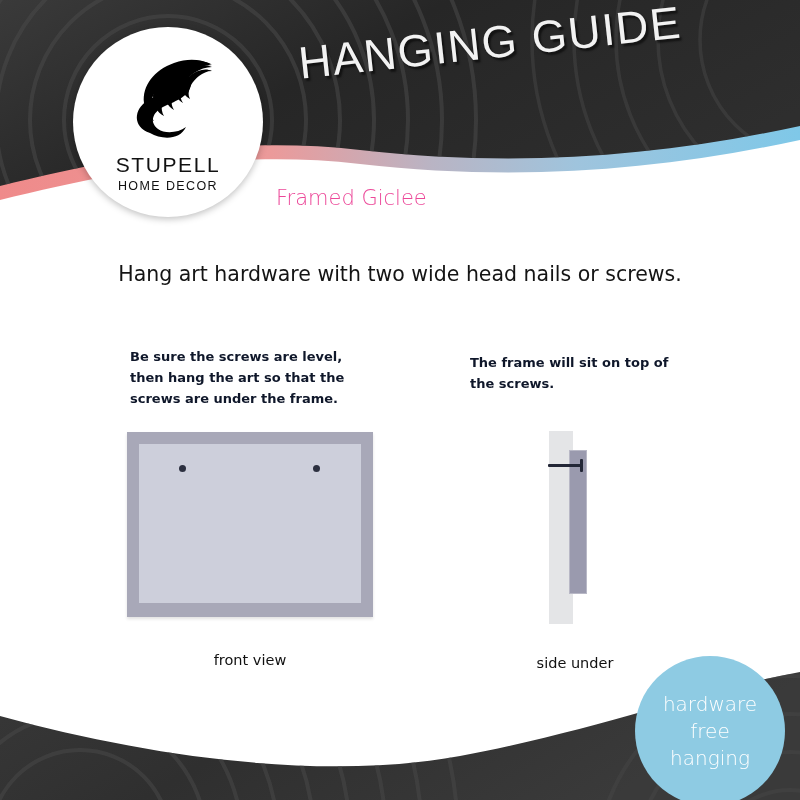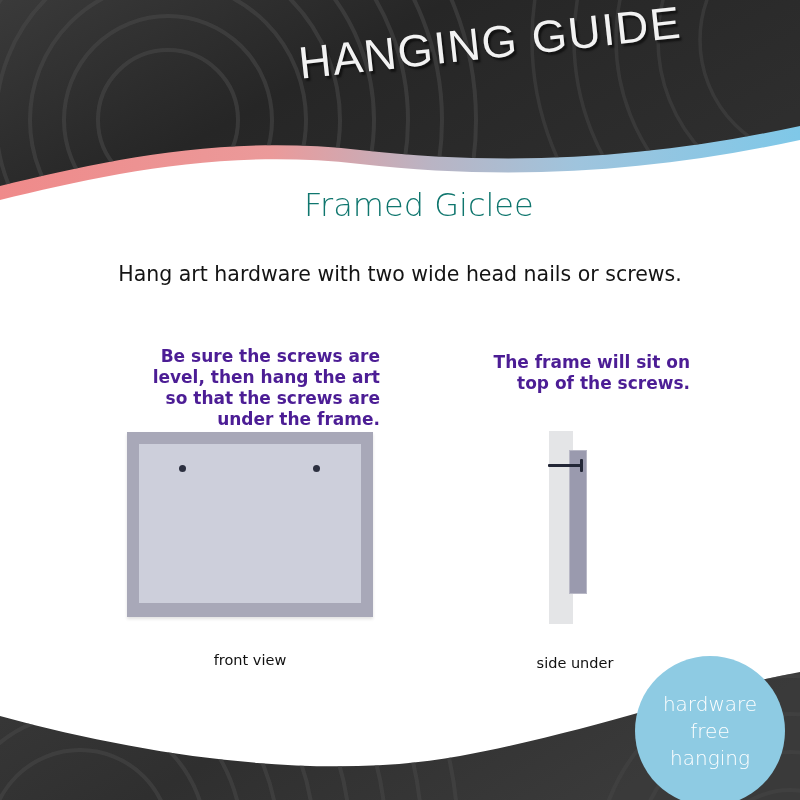--- a/index.html
+++ b/index.html
@@ -89,49 +89,49 @@
     letter-spacing: 1.5px;
     color: #f2f2f2;
     text-shadow: 2px 3px 2px rgba(0,0,0,0.55);
     white-space: nowrap;
     z-index: 5;
   }
 
   
   #product-type {
     position: absolute;
-    left: 304px;
+    left: 276px;
     top: 186px;
     font-family: "DejaVu Sans", sans-serif;
-    font-size: 32px;
+    font-size: 21px;
     font-weight: 300;
-    color: #0f766e;
+    color: #ec4899;
     white-space: nowrap;
   }
   #intro-line {
     position: absolute;
     left: 400px;
     top: 262px;
     transform: translateX(-50%);
     font-family: "DejaVu Sans", sans-serif;
     font-size: 20.5px;
     font-weight: 400;
     color: #141414;
     white-space: nowrap;
   }
 
   
   .instruction {
     position: absolute;
     font-family: "DejaVu Sans", sans-serif;
-    font-size: 17px;
+    font-size: 13px;
     font-weight: 600;
-    color: #4c1d95;
+    color: #0f172a;
     line-height: 21px;
-    text-align: right;
+    text-align: left;
   }
   #instruction-front {
     left: 130px;
     top: 346px;
     width: 250px;
   }
   #instruction-side {
     left: 470px;
     top: 352px;
     width: 220px;
@@ -327,20 +327,39 @@
         <circle cx="790" cy="870" r="80"></circle>
         <circle cx="790" cy="870" r="118"></circle>
         <circle cx="790" cy="870" r="156"></circle>
         <circle cx="790" cy="870" r="194"></circle>
       </g>
     </g>
   </svg>
 
   <div id="header-title">HANGING GUIDE</div>
 
+  <div id="logo-badge">
+    <svg id="logo-mark" viewBox="0 0 96 104">
+      <path fill="#000000" d="M30,88 C12,82 14,64 27,56 C38,49 52,47 58,41 C64,35 60,28 52,26
+                              C60,24 72,29 71,39 C70,51 56,56 45,61 C34,66 28,76 38,84
+                              C45,89 58,88 66,82 C60,95 42,95 30,88 Z"></path>
+      <path fill="#000000" d="M24,58 C22,41 34,25 54,18 C68,13 80,14 90,19 C78,18 66,21 56,27
+                              C42,35 32,46 31,60 C30,66 31,72 34,76 C27,73 24,66 24,58 Z"></path>
+      <path fill="#000000" d="M33,51 C34,37 45,24 62,18 C73,14 83,15 91,19 C81,19 71,22 63,28
+                              C51,36 43,46 42,58 C41,63 42,68 44,71 C37,68 33,59 33,51 Z"></path>
+      <path fill="#000000" d="M43,46 C45,35 54,24 68,19 C77,16 85,17 92,20 C84,20 76,23 69,28
+                              C59,35 53,44 52,54 C51,58 52,62 54,65 C48,62 43,53 43,46 Z"></path>
+      <path fill="#000000" d="M53,43 C56,34 63,26 74,22 C81,19 87,20 92,22 C86,22 80,24 74,28
+                              C67,33 62,40 61,48 C60,52 61,55 63,58 C58,55 53,49 53,43 Z"></path>
+      <path fill="#000000" d="M62,42 C65,35 70,29 78,26 C83,24 88,24 92,26 C87,26 83,28 79,31
+                              C74,35 70,40 69,46 C68,49 69,52 70,54 C66,52 62,47 62,42 Z"></path>
+    </svg>
+    <div id="logo-wordmark">STUPELL</div>
+    <div id="logo-subwordmark">HOME DECOR</div>
+  </div>
 
   <div id="product-type">Framed Giclee</div>
 
   <div id="intro-line">Hang art hardware with two wide head nails or screws.</div>
 
   <div class="instruction" id="instruction-front">Be sure the screws are level, then hang the art so that the screws are under the frame.</div>
 
   <div class="instruction" id="instruction-side">The frame will sit on top of the screws.</div>
 
   <div id="front-view-group">

